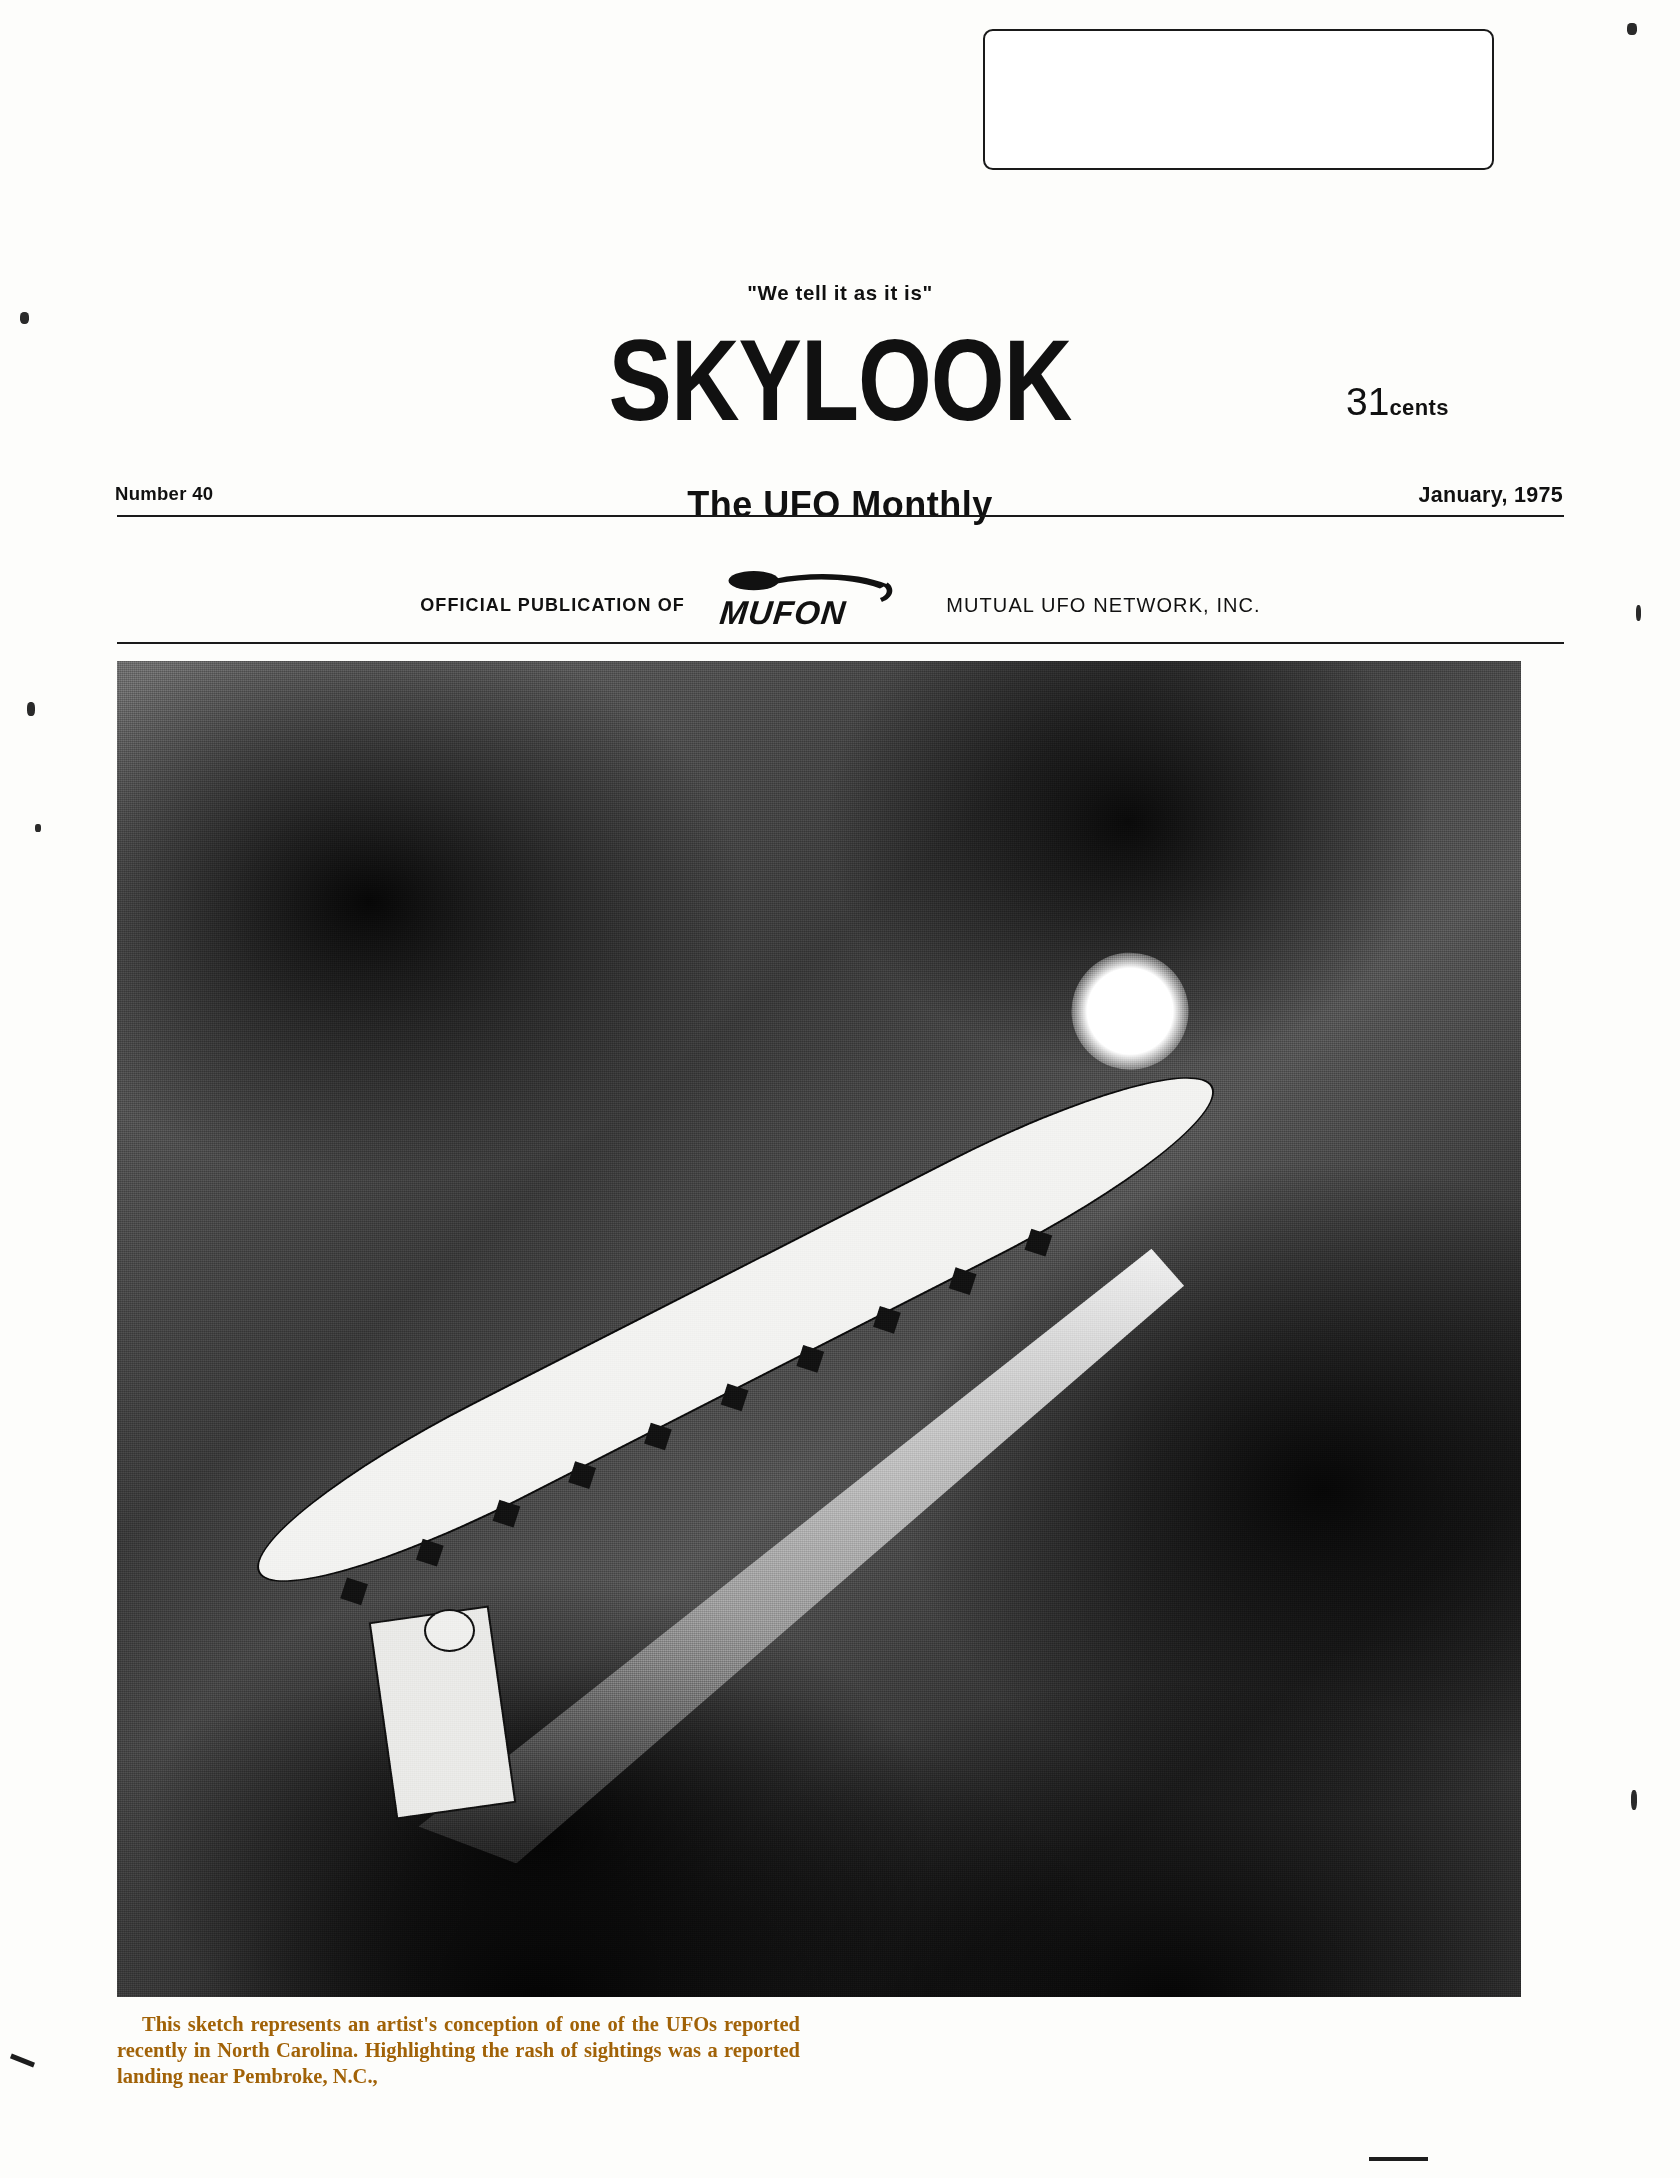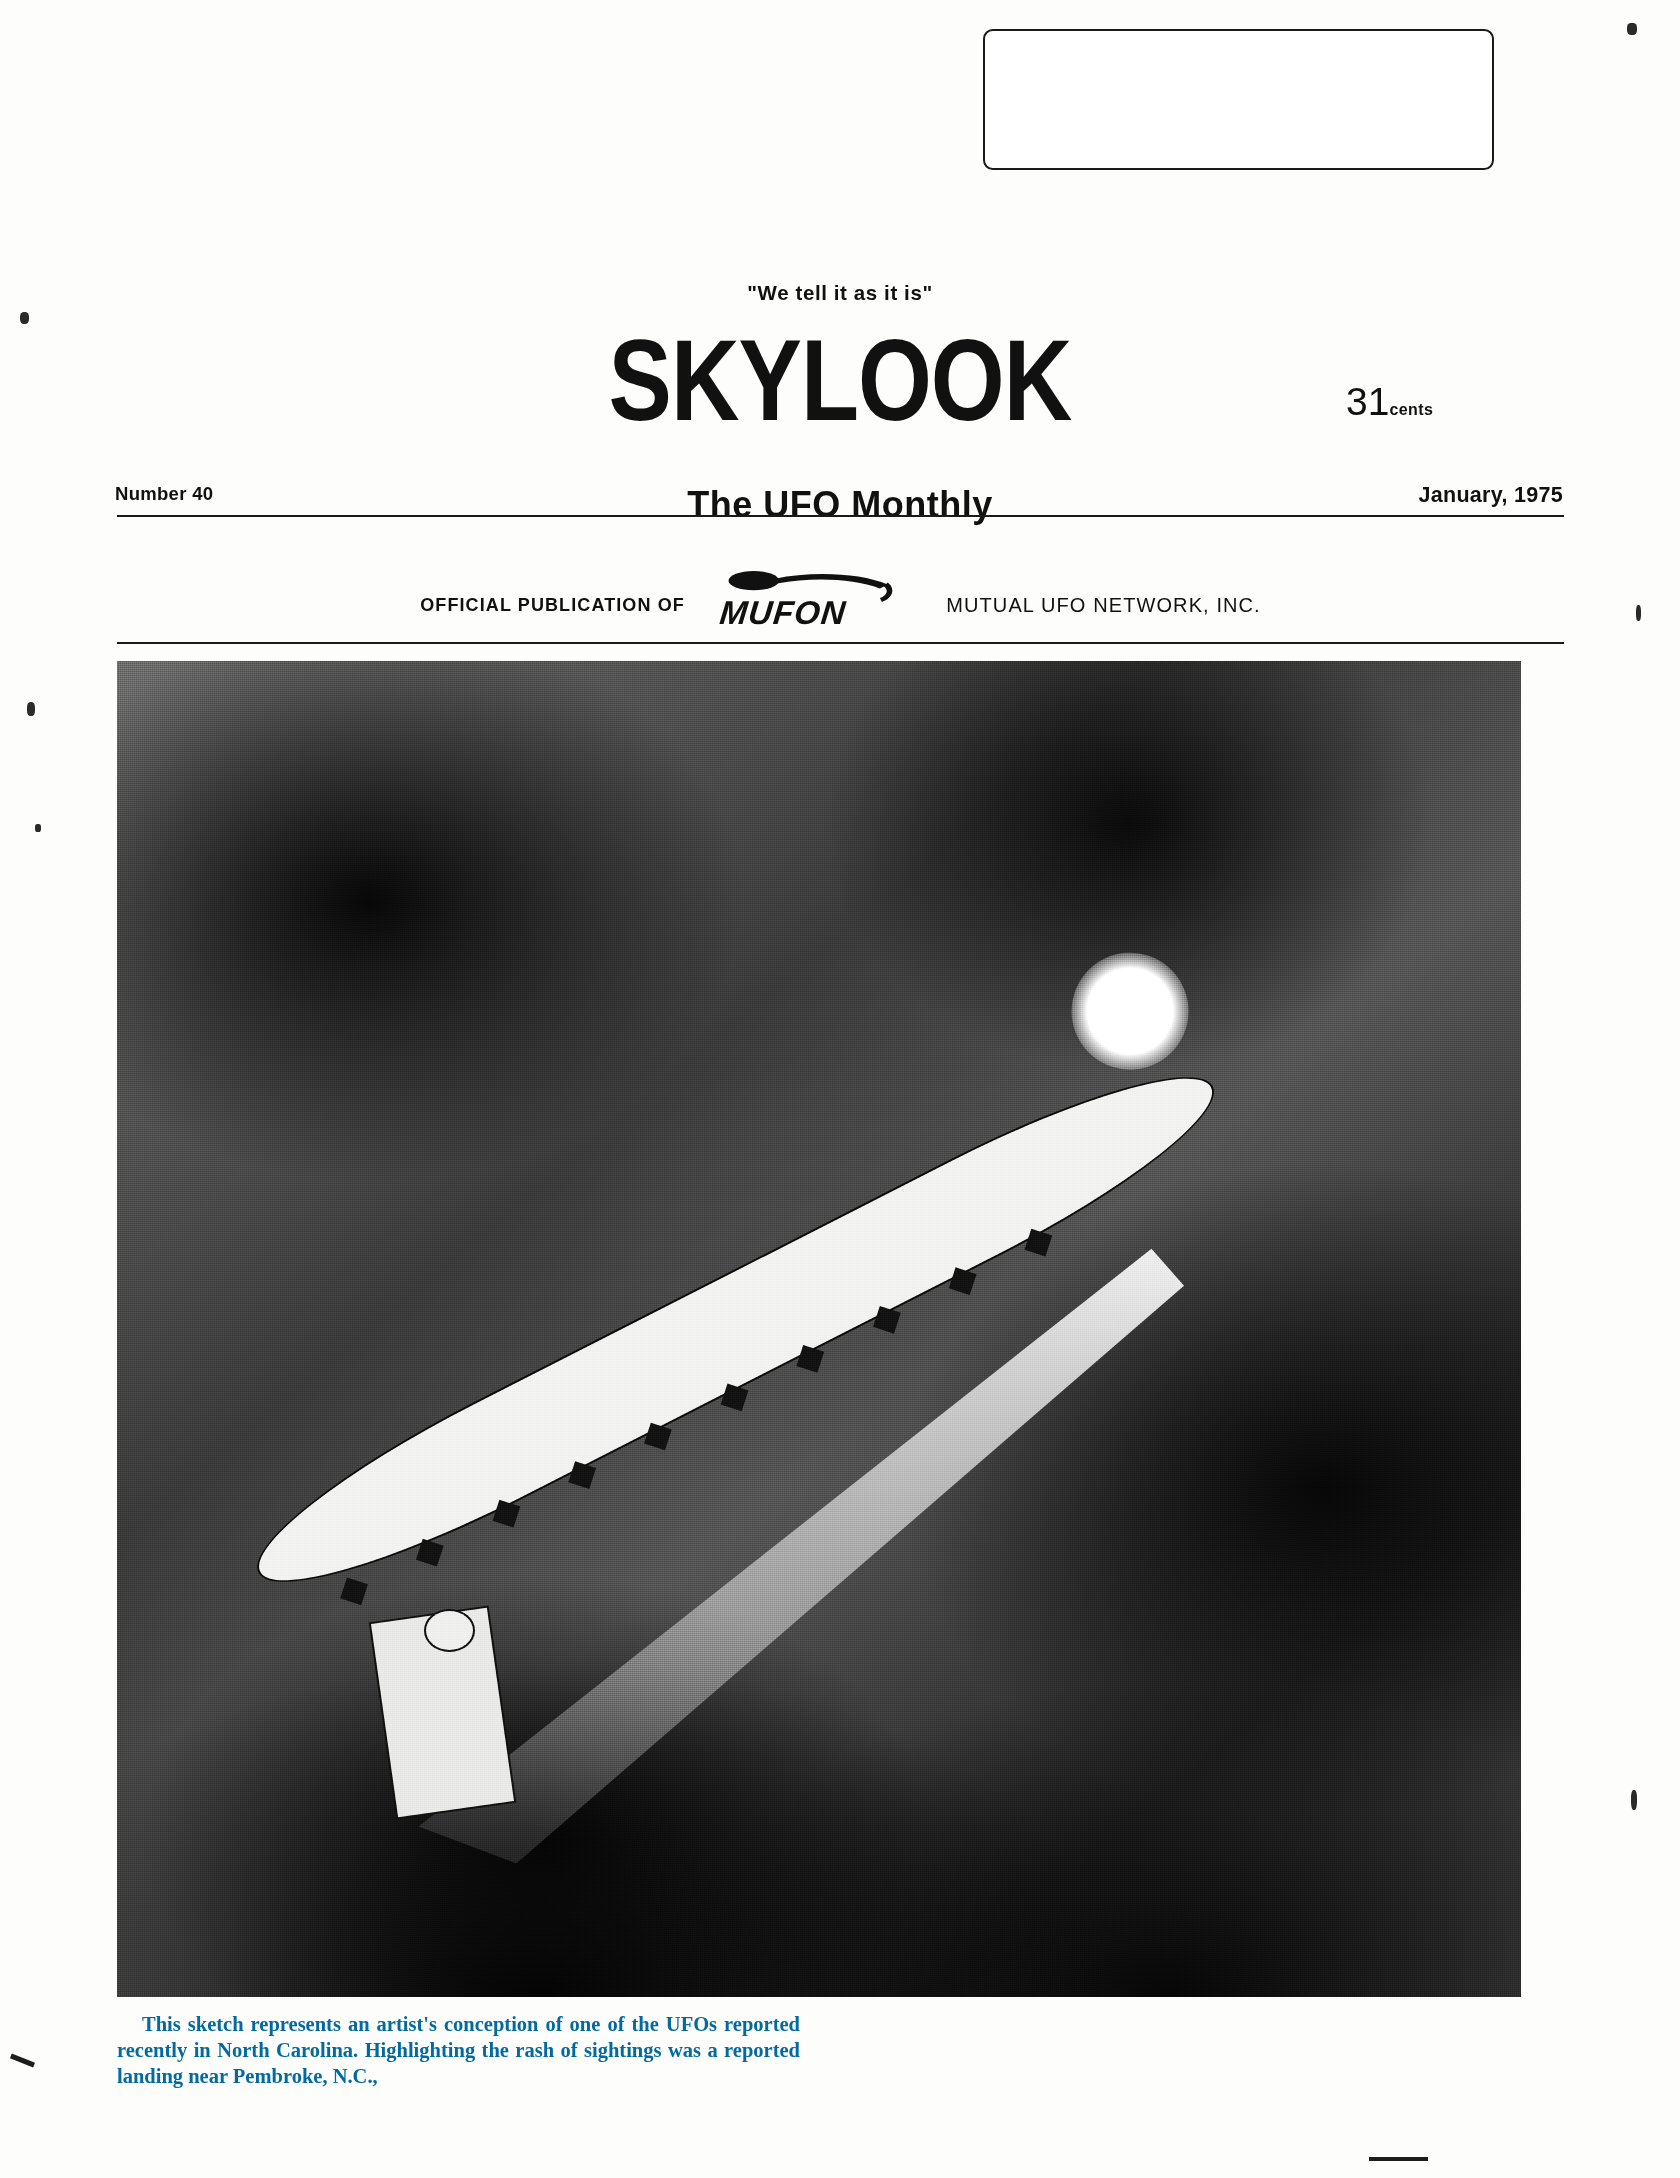--- a/index.html
+++ b/index.html
@@ -76,21 +76,21 @@
   .price {
     position: absolute;
     top: 380px;
     left: 1346px;
     width: 244px;
     text-align: left;
     font-size: 39px;
     font-weight: 400;
   }
   .price .cents {
-    font-size: 16px;
+    font-size: 22px;
     font-weight: 700;
     letter-spacing: 0.4px;
   }
 
   .issue-number {
     position: absolute;
     top: 483px;
     left: 115px;
     font-size: 18.5px;
     font-weight: 700;
@@ -267,21 +267,21 @@
     position: absolute;
     left: 117px;
     top: 2011px;
     width: 1443px;
     display: flex;
     gap: 35px;
     font-family: "Liberation Serif", serif;
     font-size: 20.5px;
     font-weight: 700;
     line-height: 1.28;
-    color: #0369a1;
+    color: #a16207;
   }
   .caption-col { width: 683px; text-align: justify; }
   .caption-col.right { text-align: left; }
   .caption-col p { margin: 0; text-indent: 25px; }
   .caption-col.right p { text-indent: 0; }
 
   
   .speck { position: absolute; background: #2a2a2a; border-radius: 40%; }
   .fold-tick { position: absolute; background: #1d1d1d; }
 </style>

